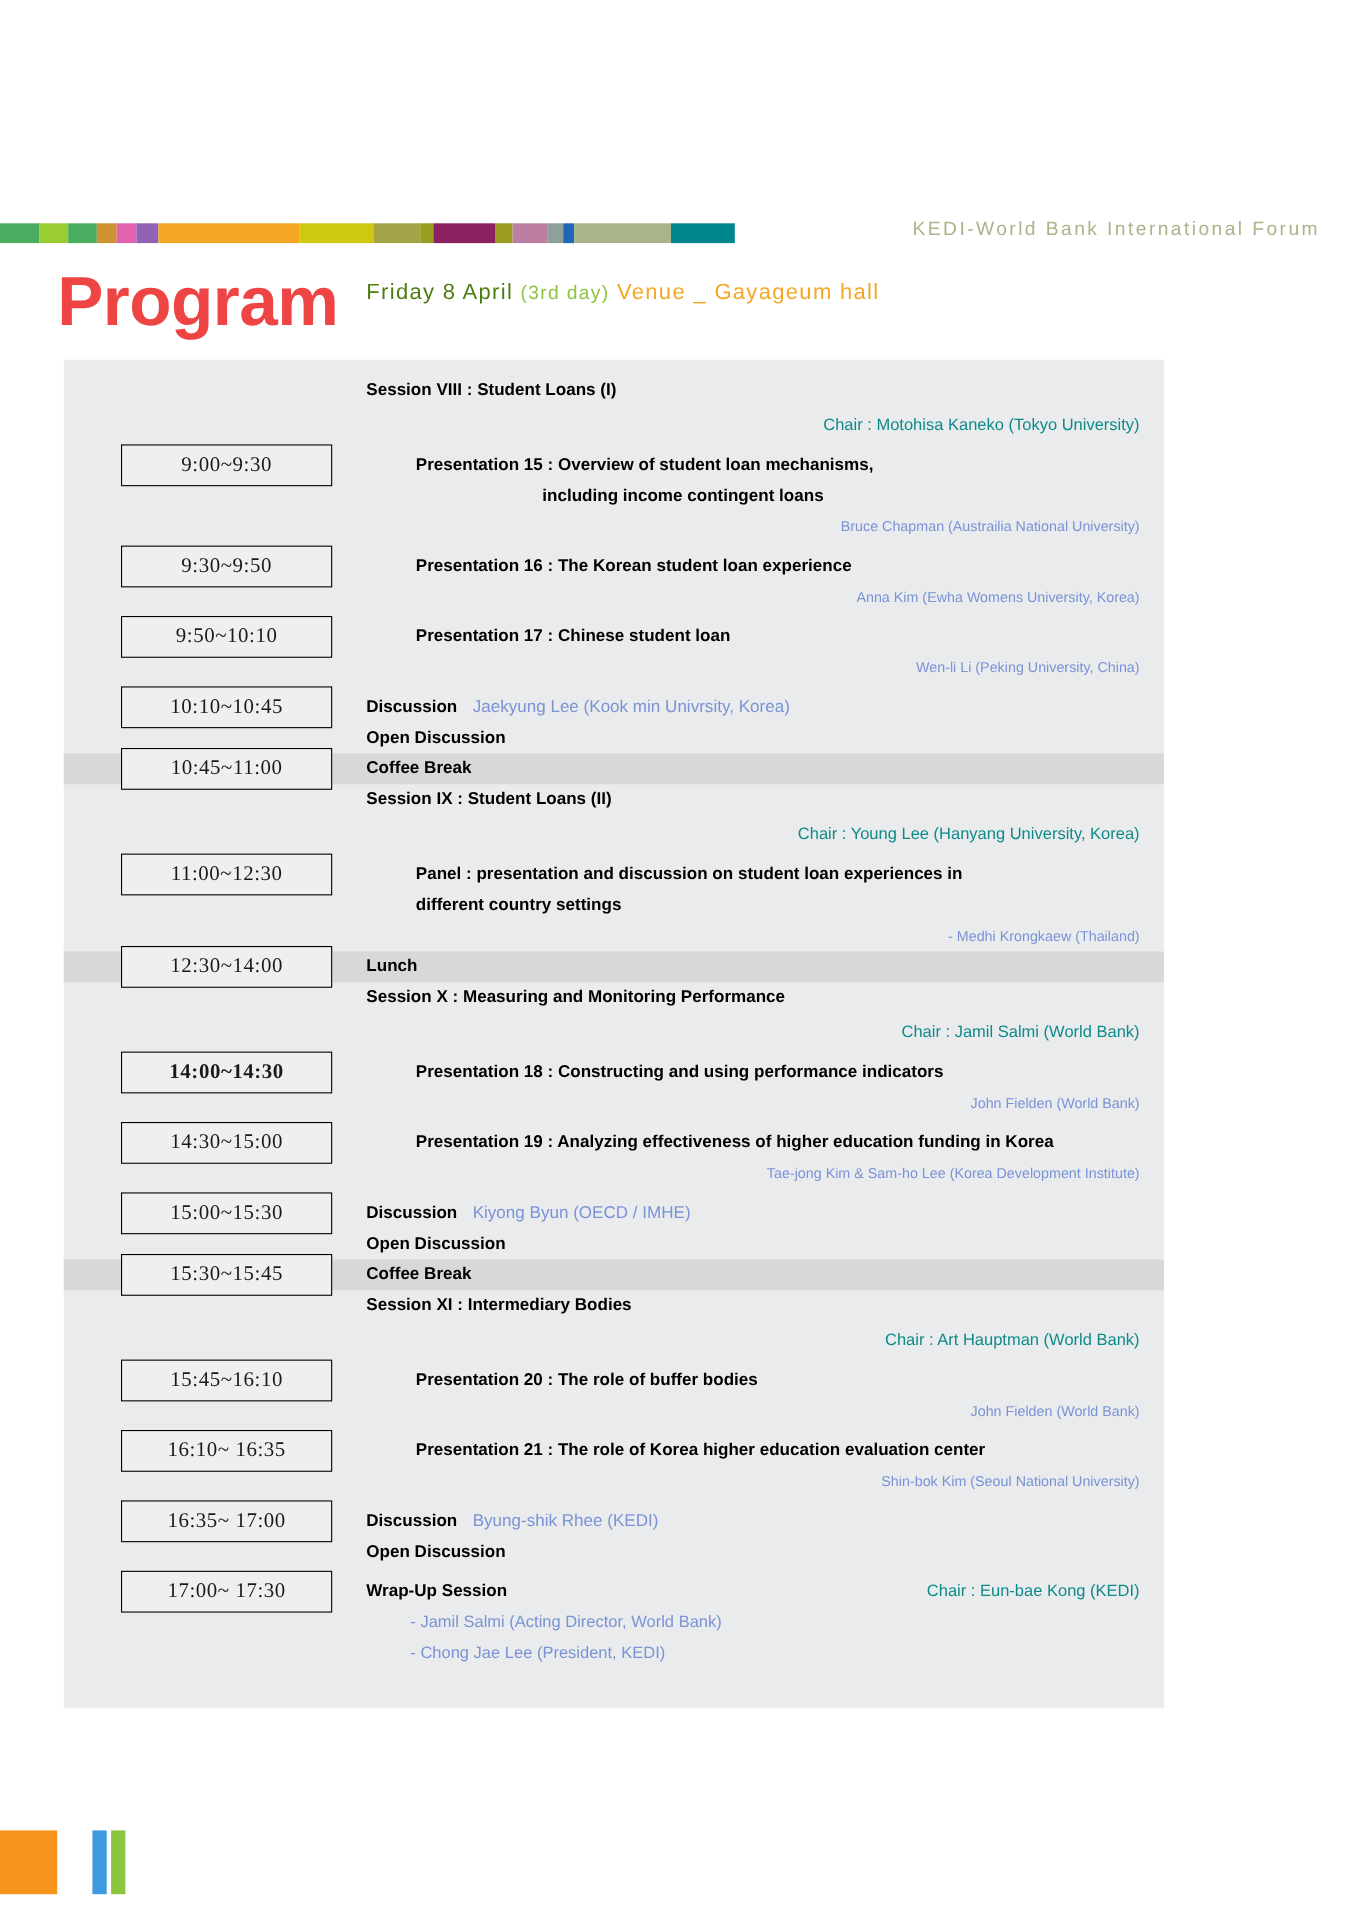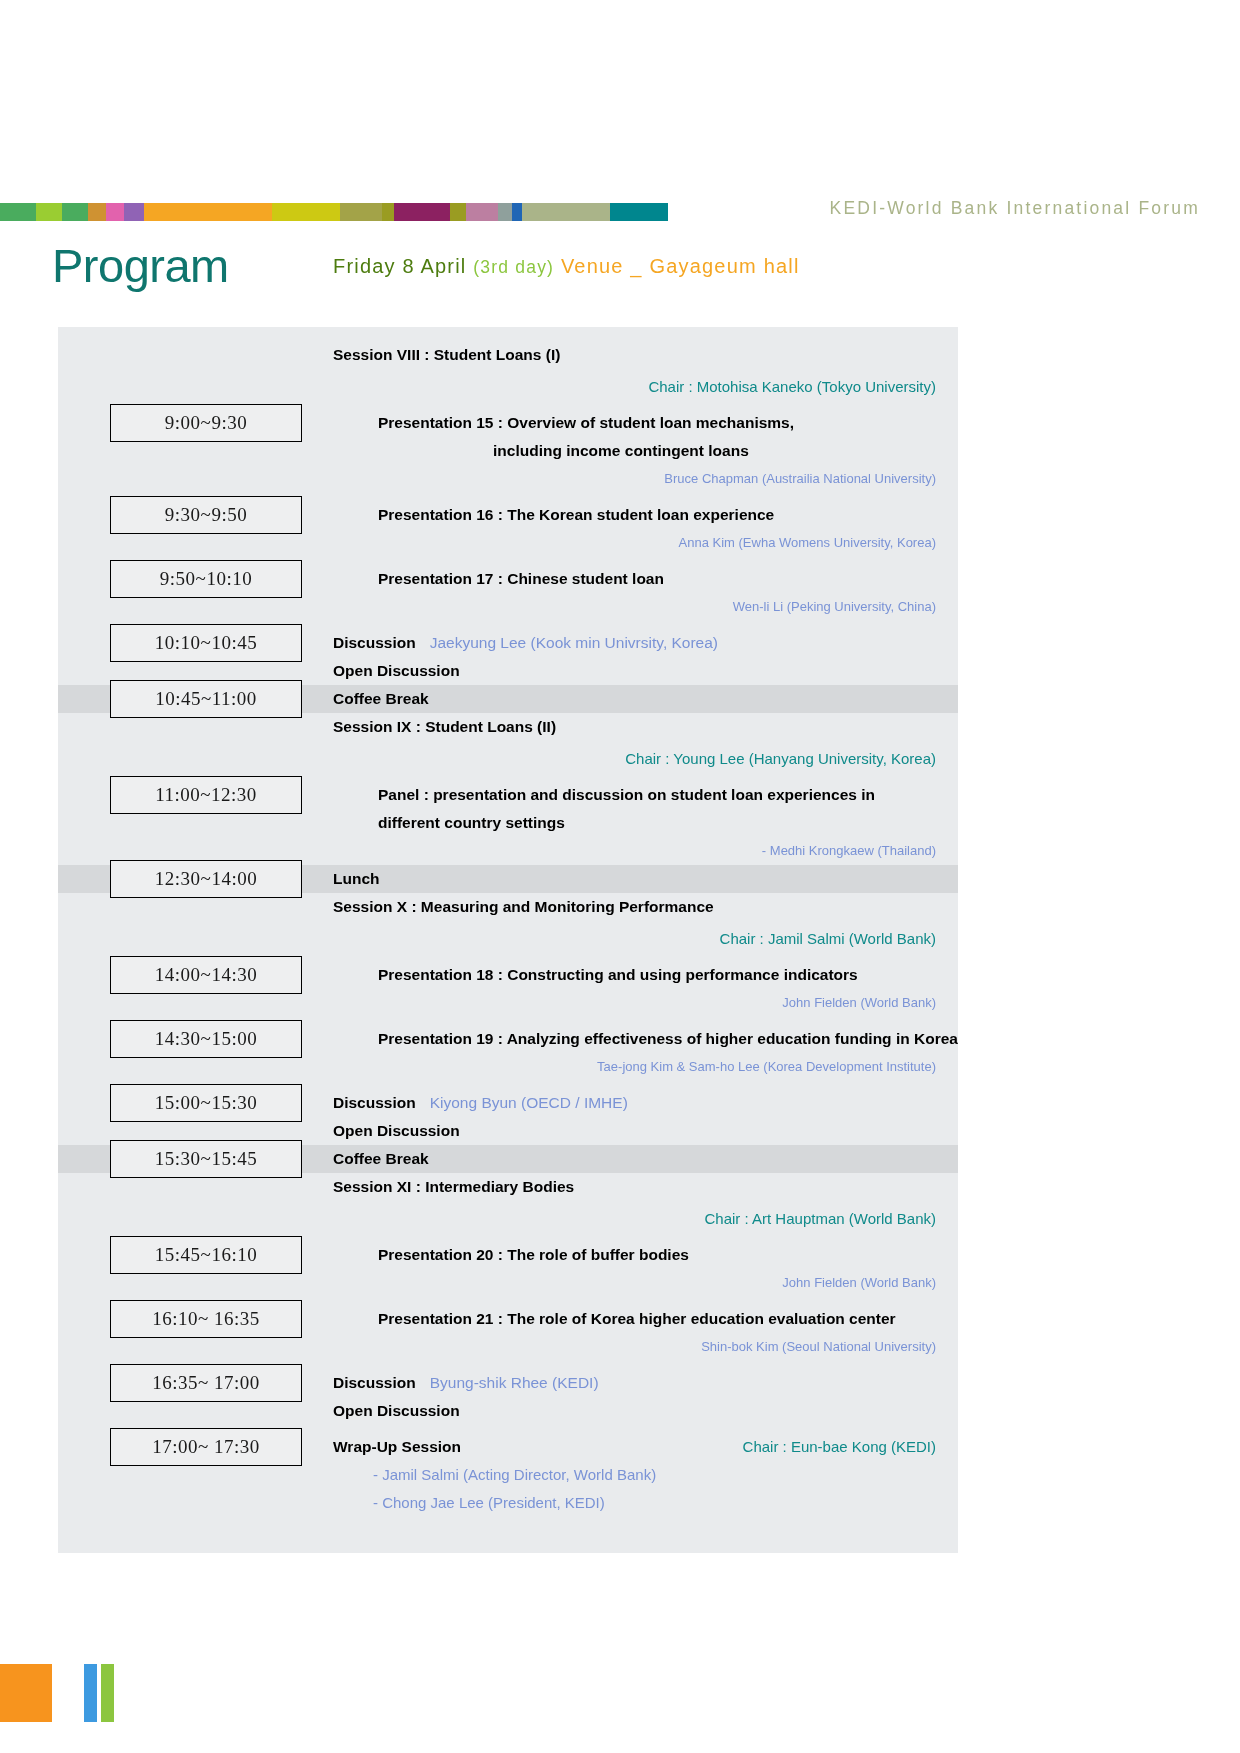--- a/index.html
+++ b/index.html
@@ -34,43 +34,43 @@
     color: #aab489;
     font-weight: 500;
     white-space: nowrap;
   }
 
   
   .page-title {
     position: absolute;
     left: 52px;
     top: 238px;
-    font-size: 47px;
-    color: #0f766e;
-    font-weight: 400;
+    font-size: 63px;
+    color: #ef4444;
+    font-weight: 700;
     letter-spacing: -0.5px;
   }
   .subtitle {
     position: absolute;
     left: 333px;
     top: 255px;
     font-size: 20px;
     letter-spacing: 1.2px;
     white-space: nowrap;
   }
   .sub-date   { color: #4d7c0f; }
   .sub-day    { color: #8cc63f; font-size: 17.5px; }
   .sub-venue  { color: #f5a623; }
 
   
   .schedule {
     position: absolute;
     left: 58px;
     top: 327px;
-    width: 900px;
+    width: 1000px;
     background: #e9ebed;
     padding-bottom: 36px;
   }
 
   .row {
     position: relative;
     min-height: 28px;
   }
   .row.break-row { background: #d6d8da; }
 
@@ -222,21 +222,21 @@
       <div class="time-cell" style="top: -5px;">12:30~14:00</div>
       <div class="line l-break">Lunch</div>
     </div>
     <div class="row">
       <div class="line l-session">Session X : Measuring and Monitoring Performance</div>
     </div>
     <div class="row" style="margin-top: 4px;">
       <div class="line l-chair">Chair : Jamil Salmi (World Bank)</div>
     </div>
     <div class="row" style="margin-top: 8px;">
-      <div class="time-cell" style="top: -5px;">14:00~14:30</div>
+      <div class="time-cell" style="top: -5px; font-weight: bold;">14:00~14:30</div>
       <div class="line l-pres">Presentation 18 : Constructing and using performance indicators</div>
     </div>
     <div class="row">
       <div class="line l-speaker">John Fielden (World Bank)</div>
     </div>
     <div class="row" style="margin-top: 8px;">
       <div class="time-cell" style="top: -5px;">14:30~15:00</div>
       <div class="line l-pres">Presentation 19 : Analyzing effectiveness of higher education funding in Korea</div>
     </div>
     <div class="row">

